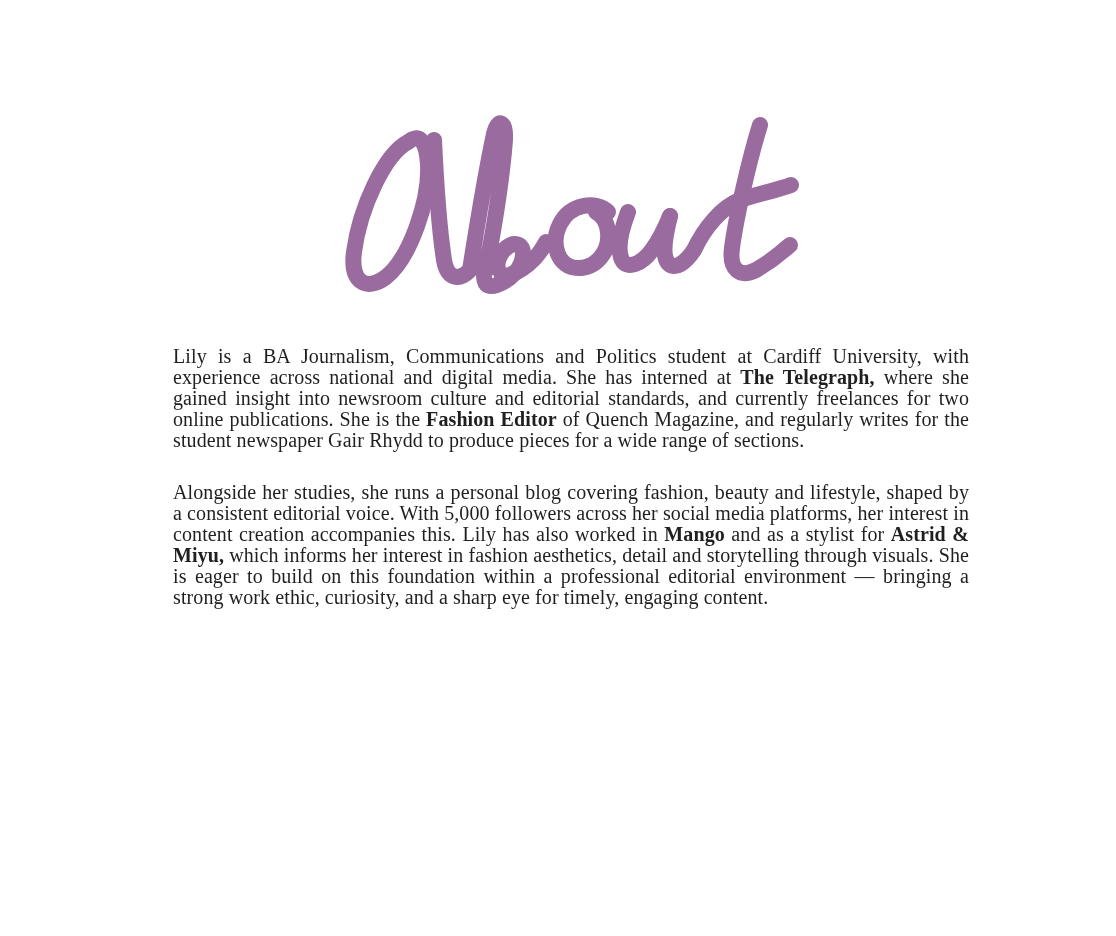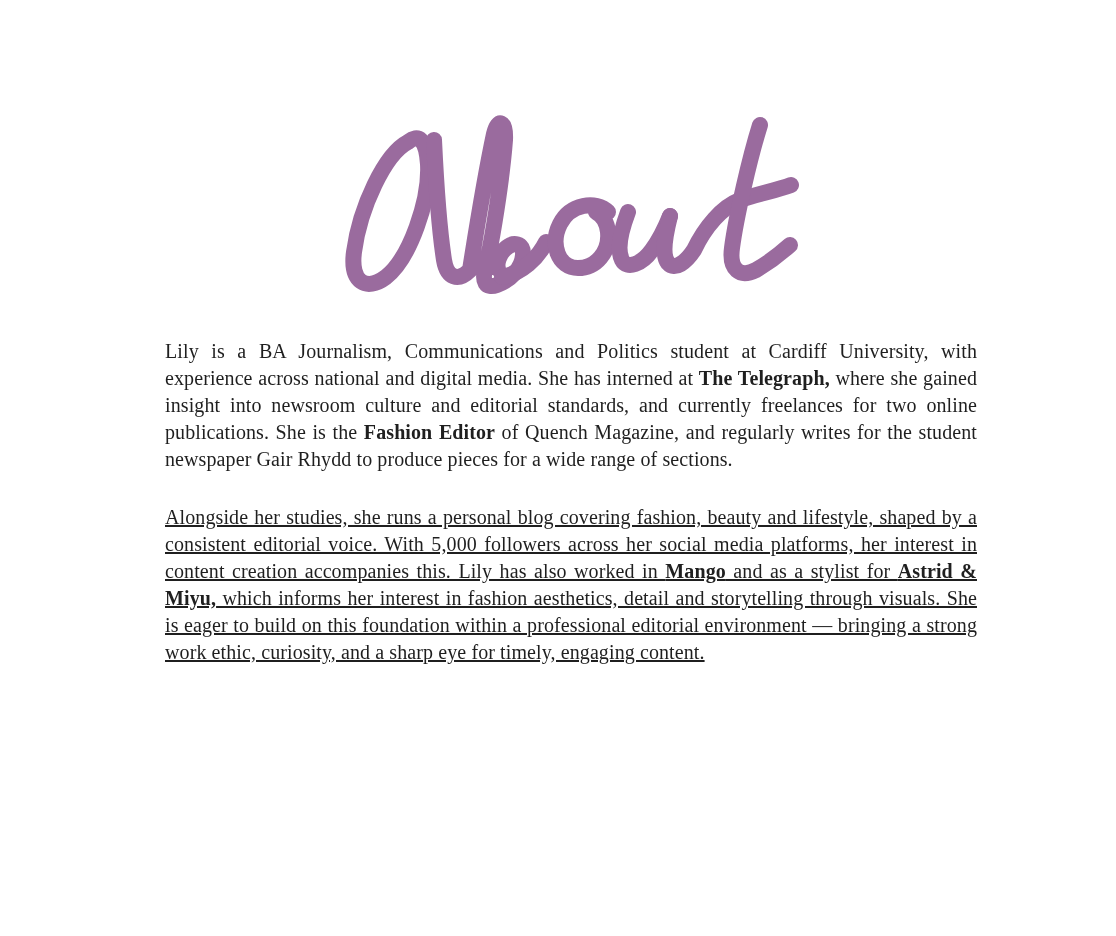--- a/index.html
+++ b/index.html
@@ -28,30 +28,29 @@
     height: 100%;
   }
   .bio {
     position: absolute;
     left: 165px;
     top: 338px;
     width: 812px;
     color: #1f1f1f;
   }
   .bio p {
-    margin: 0;
+    margin: 8px;
     font-size: 20px;
-    line-height: 27px;
+    line-height: 21px;
     text-align: justify;
     font-weight: 400;
     letter-spacing: 0.1px;
   }
   .bio p + p {
     margin-top: 31px;
-    text-decoration: underline;
   }
   .bio p span.b {
     font-weight: 700;
   }
 </style>
 </head>
 <body>
 
 <div class="page">
 

